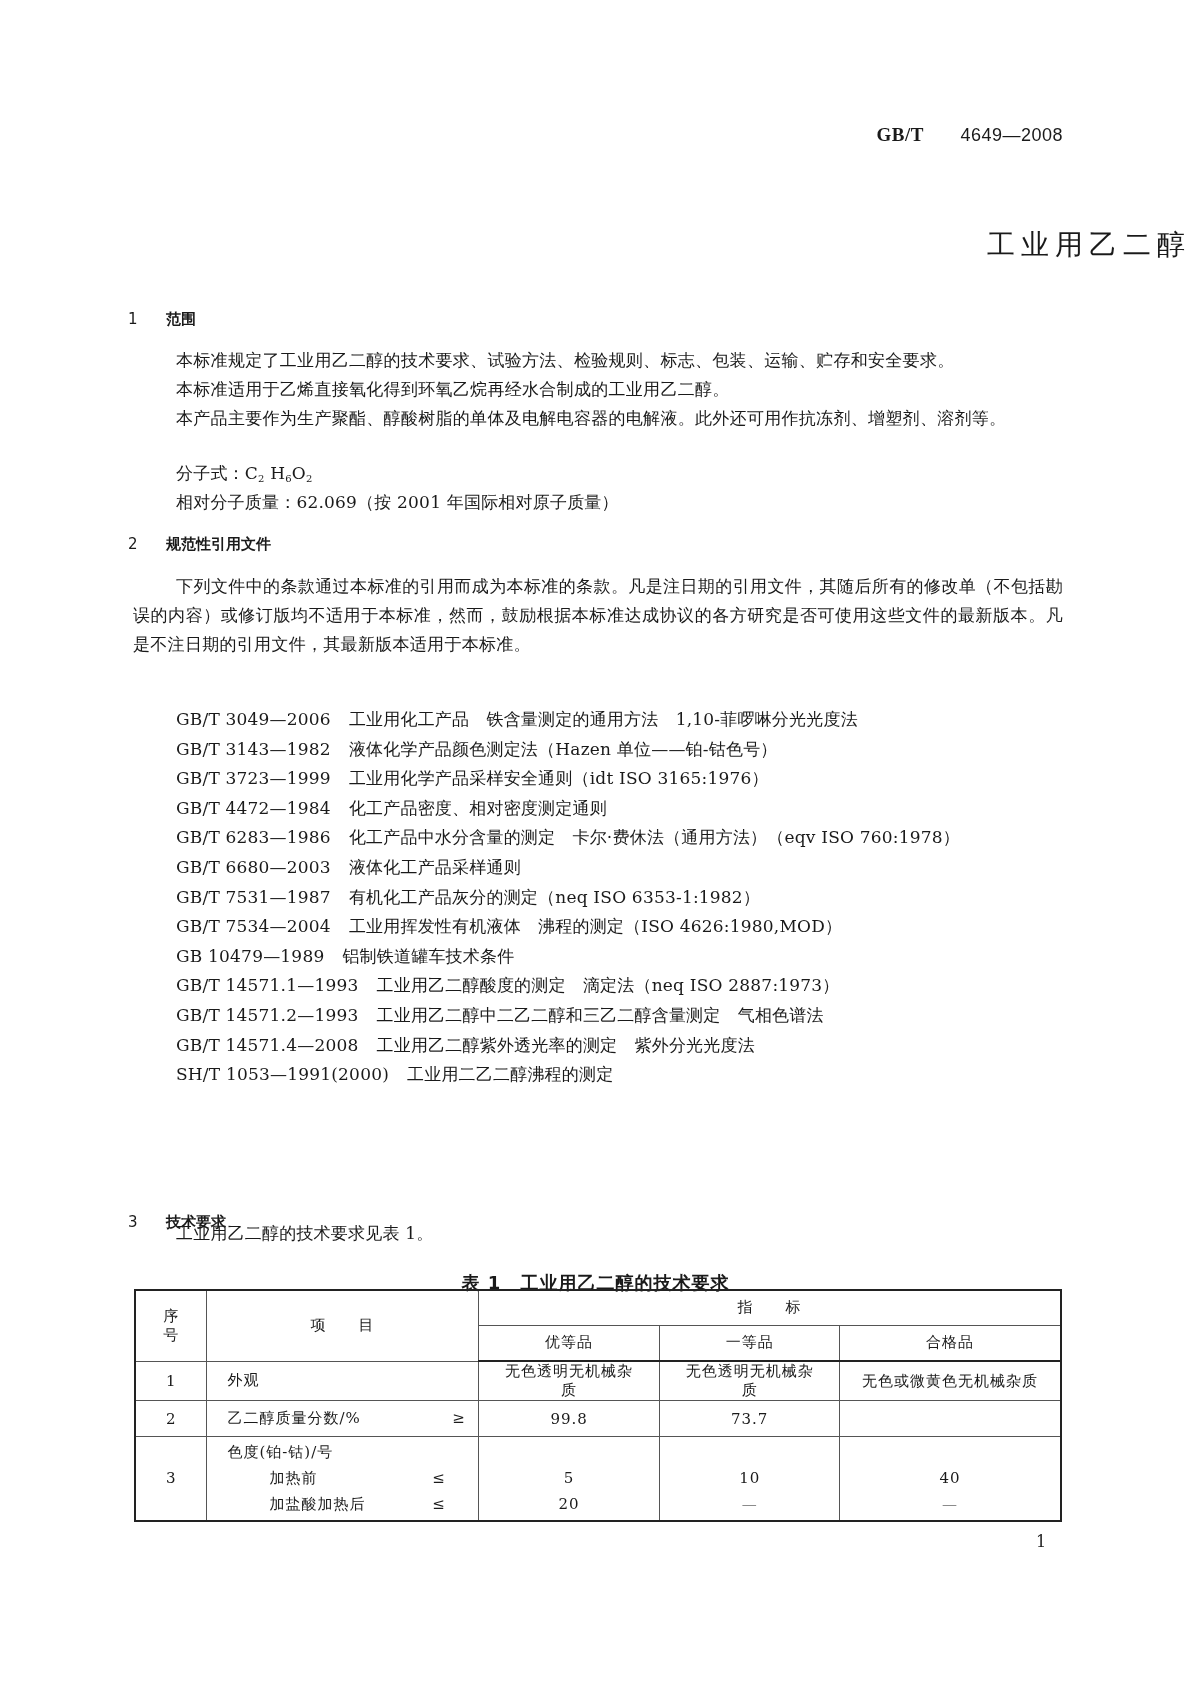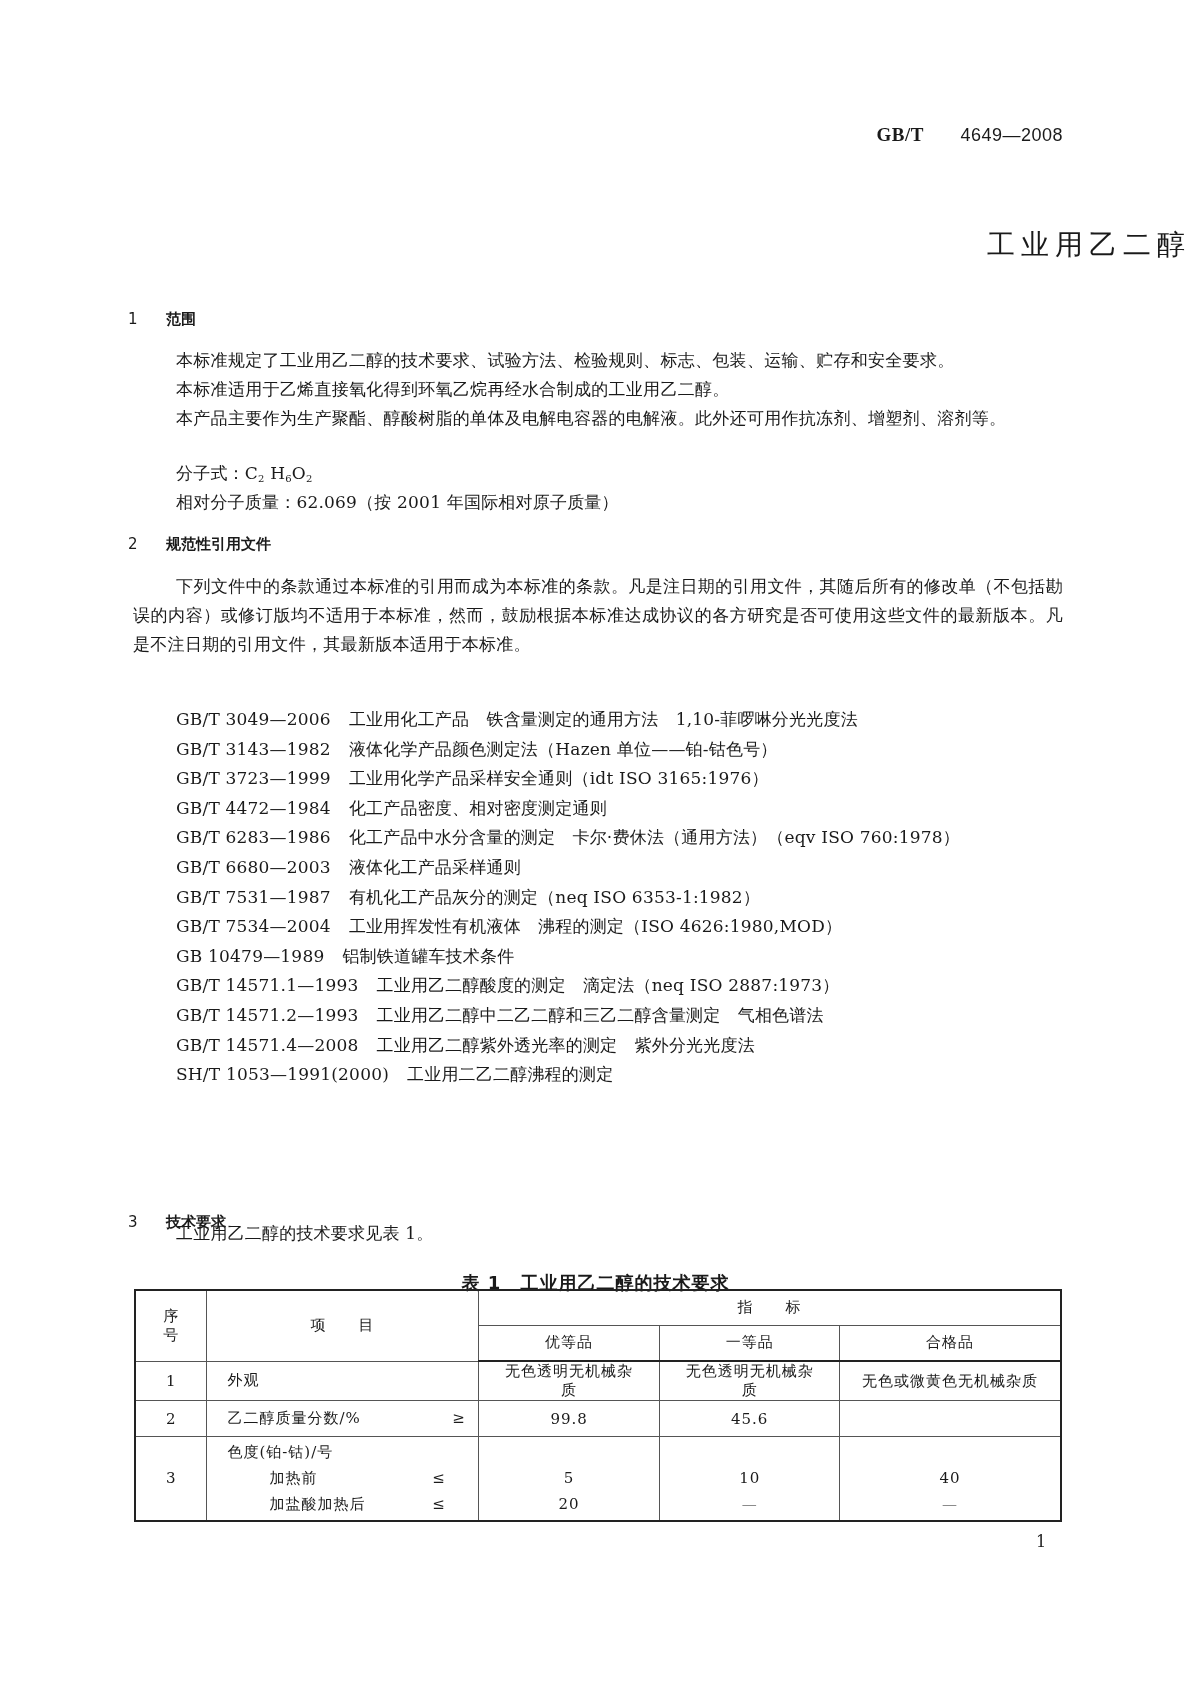--- a/index.html
+++ b/index.html
@@ -127,21 +127,21 @@
     <td>无色透明无机械杂质</td>
     <td>无色透明无机械杂质</td>
     <td>无色或微黄色无机械杂质</td>
   </tr>
   <tr style="height:36px;">
     <td>2</td>
     <td class="left item-cell">
       <span>乙二醇质量分数/%</span><span class="cmp">≥</span>
     </td>
     <td>99.8</td>
-    <td>45.6</td>
+    <td>73.7</td>
     <td></td>
   </tr>
   <tr style="height:84px;">
     <td>3</td>
     <td class="left">
       <span class="sub-line">色度(铂-钴)/号</span>
       <span class="sub-line ind"><span>加热前</span><span class="cmp">≤</span></span>
       <span class="sub-line ind"><span>加盐酸加热后</span><span class="cmp">≤</span></span>
     </td>
     <td>

